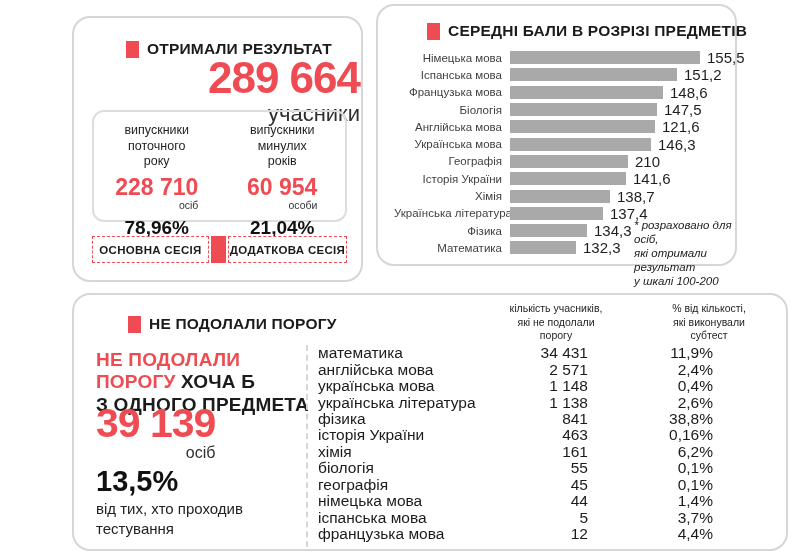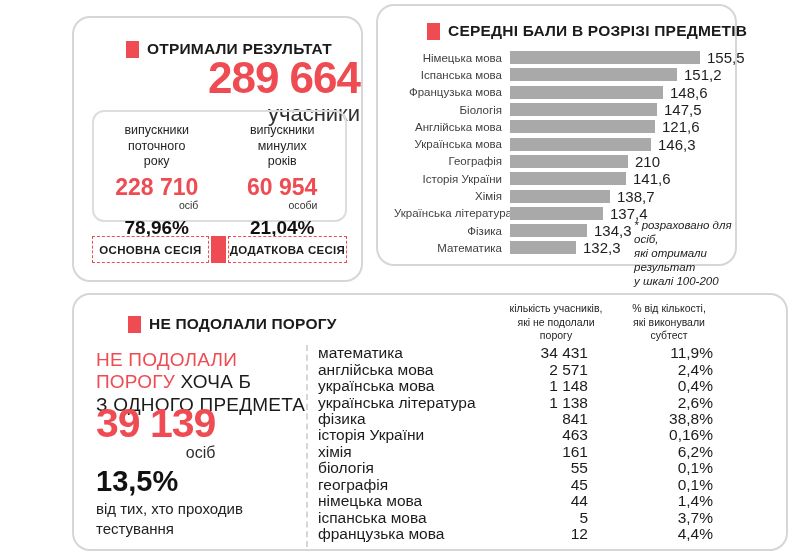--- a/index.html
+++ b/index.html
@@ -44,32 +44,32 @@
   .chart{position:absolute;left:16px;top:43px;right:8px;}
   .crow{height:17.3px;display:flex;align-items:center;}
   .clab{width:108px;text-align:right;font-size:11.5px;color:#3f3f3f;flex:0 0 auto;white-space:nowrap;}
   .cbar{height:13px;background:var(--bar);margin-left:8px;flex:0 0 auto;}
   .cval{font-size:15px;color:#1e1e1e;margin-left:7px;white-space:nowrap;}
   .chart-note{position:absolute;left:256px;top:212px;font-size:11.5px;font-style:italic;
     font-weight:400;line-height:1.22;white-space:pre-line;color:#1c1c1c;}
 
   
   #panel-threshold .ptitle{left:22px;top:20px;}
-  .headline{position:absolute;left:22px;top:54px;font-size:19px;font-weight:400;line-height:1.18;letter-spacing:.2px;}
+  .headline{position:absolute;left:22px;top:54px;font-size:19px;font-weight:700;line-height:1.18;letter-spacing:.2px;}
   .red{color:var(--accent);}
   .th-figure{position:absolute;left:22px;top:108px;display:inline-block;text-align:right;}
   .th-number{font-size:41px;font-weight:700;color:var(--accent);letter-spacing:-1px;line-height:1;}
   .th-unit{font-size:16px;color:#2f2f2f;line-height:1.1;margin-top:0px;}
   .th-percent{position:absolute;left:22px;top:170px;font-size:29px;font-weight:700;color:#111;}
   .th-caption{position:absolute;left:22px;top:204px;font-size:15px;line-height:1.3;white-space:pre-line;color:#222;}
   .vdivider{position:absolute;left:232px;top:50px;height:202px;border-left:2px dashed #d6d6d6;}
   .thead{position:absolute;top:7px;transform:translateX(-50%);text-align:center;
     font-size:10.5px;font-weight:500;line-height:1.3;white-space:pre-line;color:#1d1d1d;}
   #thead-count{left:482px;}
-  #thead-percent{left:595px;}
+  #thead-percent{left:635px;}
   .trows{position:absolute;left:244px;top:50px;}
   .trow{height:16.45px;display:flex;align-items:center;font-size:15.5px;color:#1b1b1b;}
   .tsub{width:190px;text-align:left;}
   .tnum{width:80px;text-align:right;}
   .tpct{width:125px;text-align:right;}
 </style>
 </head>
 <body>
 
 <div class="panel" id="panel-results">

